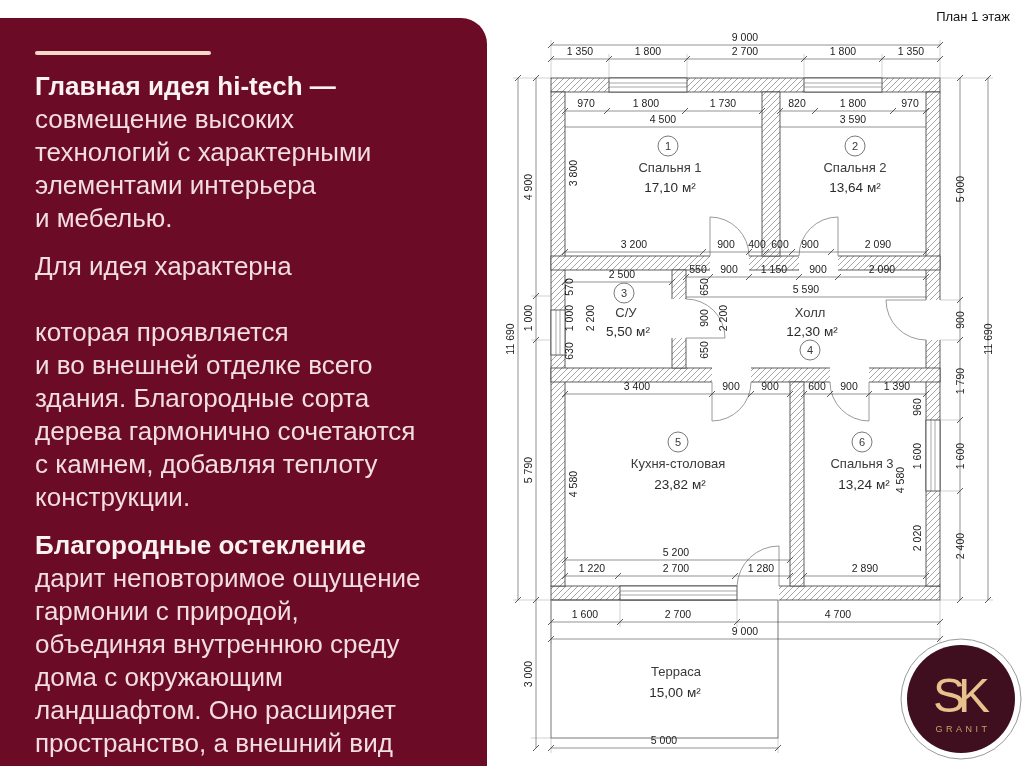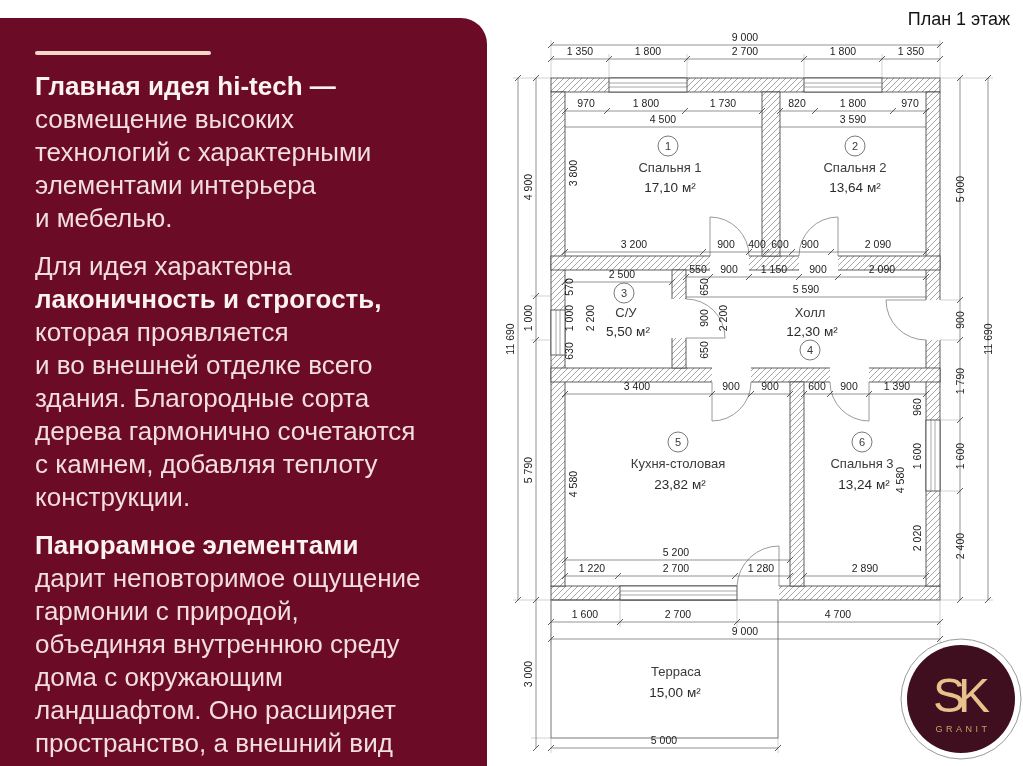--- a/index.html
+++ b/index.html
@@ -9,21 +9,21 @@
   
   .panel{position:absolute;left:0;top:0;width:487px;height:766px;
          background:#6b0b25;border-top-right-radius:26px;color:#f2dde2;margin-top:18px;}
   .rule{position:absolute;left:35px;top:33px;width:176px;height:4px;
         background:#f3d8ca;border-radius:2px;}
   .copy{position:absolute;left:35px;top:52px;width:445px;
         font-size:26px;line-height:33px;}
   .copy p{margin:0 0 15px 0;white-space:pre-line;}
   .copy strong{font-weight:bold;color:#fcf2f2;}
 
-  .plan-title{position:absolute;right:13px;top:9px;font-size:18px;color:#141414;}
+  .plan-title{position:absolute;right:13px;top:9px;font-size:13px;color:#141414;}
 
   
   .plan{position:absolute;left:488px;top:0;}
   .plan text{font-family:"Liberation Sans",sans-serif;}
   .d{font-size:10.5px;fill:#1d1d1d;text-anchor:middle;}
   .rn{font-size:13px;fill:#3a3a3a;text-anchor:middle;}
   .ra{font-size:13.5px;fill:#2b2b2b;text-anchor:middle;}
   .nm{font-size:11px;fill:#3a3a3a;text-anchor:middle;}
   .dl{stroke:#4a4a4a;stroke-width:.6;}
   .tk{stroke:#4a4a4a;stroke-width:.9;fill:none;}
@@ -42,28 +42,28 @@
 
 <div class="panel">
   <div class="rule"></div>
   <div class="copy">
     <p><strong>Главная идея hi-tech —</strong><span>
 совмещение высоких
 технологий с характерными
 элементами интерьера
 и мебелью.</span></p>
     <p><span>Для идея характерна
-</span><strong>лаконичность и строгость,</strong><span>
+</span><span>
 которая проявляется
 и во внешней отделке всего
 здания. Благородные сорта
 дерева гармонично сочетаются
 с камнем, добавляя теплоту
 конструкции.</span></p>
-    <p><strong>Панорамное элементами</strong><span>
+    <p><strong>Благородные остекление</strong><span>
 дарит неповторимое ощущение
 гармонии с природой,
 объединяя внутреннюю среду
 дома с окружающим
 ландшафтом. Оно расширяет
 пространство, а внешний вид
 дома обретает изысканность.</span></p>
   </div>
 </div>
 

